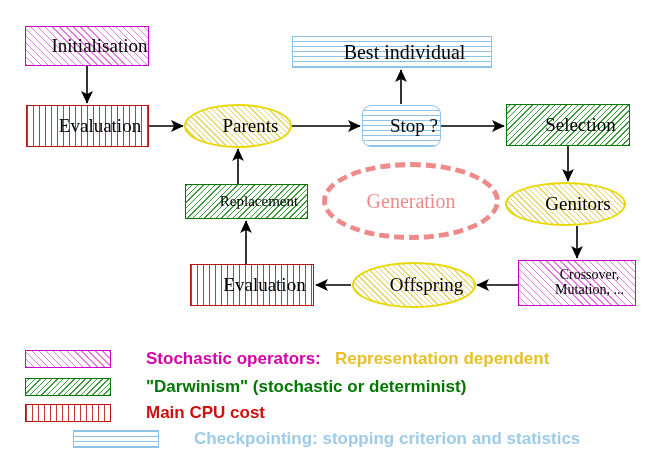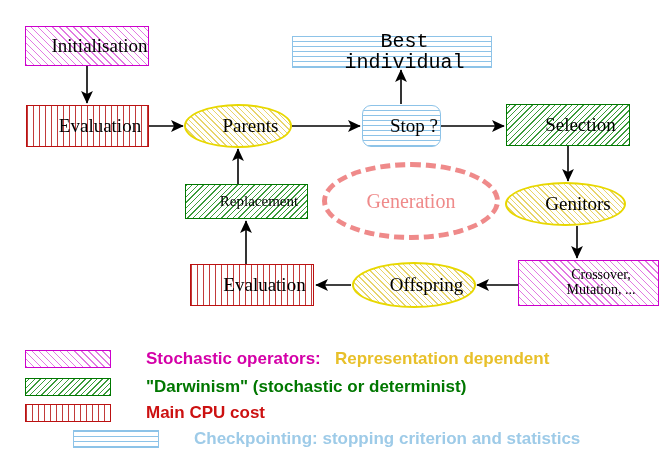--- a/index.html
+++ b/index.html
@@ -155,42 +155,42 @@
   <div id="nodes-layer">
       <div class="node fill-magenta" style="left: 25px; top: 26px; width: 124px; height: 40px; font-size: 19px; z-index: 2;">
         <span class="lbl">Initialisation</span>
       </div>
       <div class="node fill-red" style="left: 26px; top: 105px; width: 123px; height: 42px; font-size: 19px; z-index: 2;">
         <span class="lbl">Evaluation</span>
       </div>
       <div class="node fill-yellow ellipse" style="left: 184px; top: 104px; width: 108px; height: 44px; font-size: 19px; z-index: 2;">
         <span class="lbl">Parents</span>
       </div>
-      <div class="node fill-blue" style="left: 292px; top: 36px; width: 200px; height: 32px; font-size: 20px; z-index: 2; font-family: Liberation Mono, monospace;">
+      <div class="node fill-blue" style="left: 292px; top: 36px; width: 200px; height: 32px; font-size: 20px; z-index: 2;">
         <span class="lbl">Best individual</span>
       </div>
       <div class="node fill-blue rounded" style="left: 362px; top: 105px; width: 79px; height: 42px; font-size: 19px; z-index: 2;">
         <span class="lbl">Stop ?</span>
       </div>
       <div class="node fill-green" style="left: 506px; top: 104px; width: 124px; height: 42px; font-size: 19px; z-index: 2;">
         <span class="lbl">Selection</span>
       </div>
       <div class="node fill-green" style="left: 185px; top: 184px; width: 123px; height: 35px; font-size: 15px; z-index: 2;">
         <span class="lbl">Replacement</span>
       </div>
       <div class="node fill-yellow ellipse" style="left: 505px; top: 182px; width: 121px; height: 44px; font-size: 19px; z-index: 2;">
         <span class="lbl">Genitors</span>
       </div>
       <div class="node fill-red" style="left: 190px; top: 264px; width: 124px; height: 42px; font-size: 19px; z-index: 2;">
         <span class="lbl">Evaluation</span>
       </div>
       <div class="node fill-yellow ellipse" style="left: 352px; top: 262px; width: 124px; height: 46px; font-size: 19px; z-index: 2;">
         <span class="lbl">Offspring</span>
       </div>
-      <div class="node fill-magenta" style="left: 518px; top: 260px; width: 141px; height: 46px; font-size: 14px; z-index: 2;">
+      <div class="node fill-magenta" style="left: 518px; top: 260px; width: 118px; height: 46px; font-size: 14px; z-index: 2;">
         <span class="lbl">Crossover,
 Mutation, ...</span>
       </div>
     </div>
 
   <div id="legend">
       <div class="legend-row" style="top: 10px;">
         <div class="swatch fill-magenta"></div>
         <div class="legend-text"><span class="lt-magenta">Stochastic operators:   </span><span class="lt-yellow">Representation dependent</span></div>
       </div>

